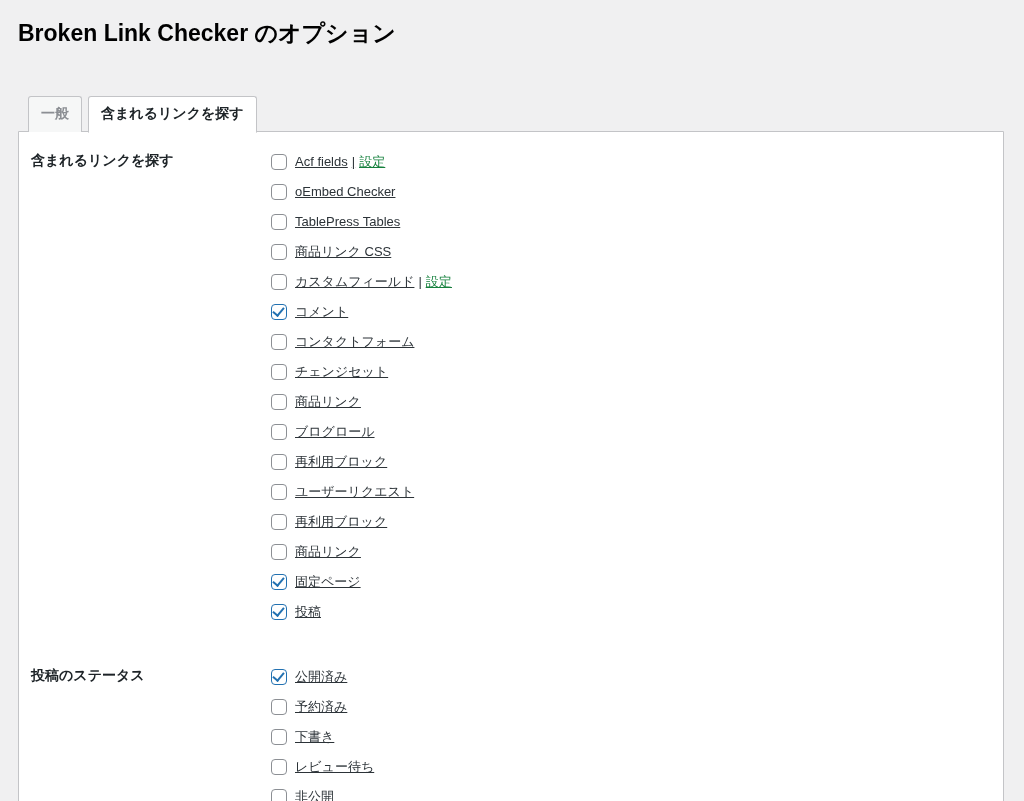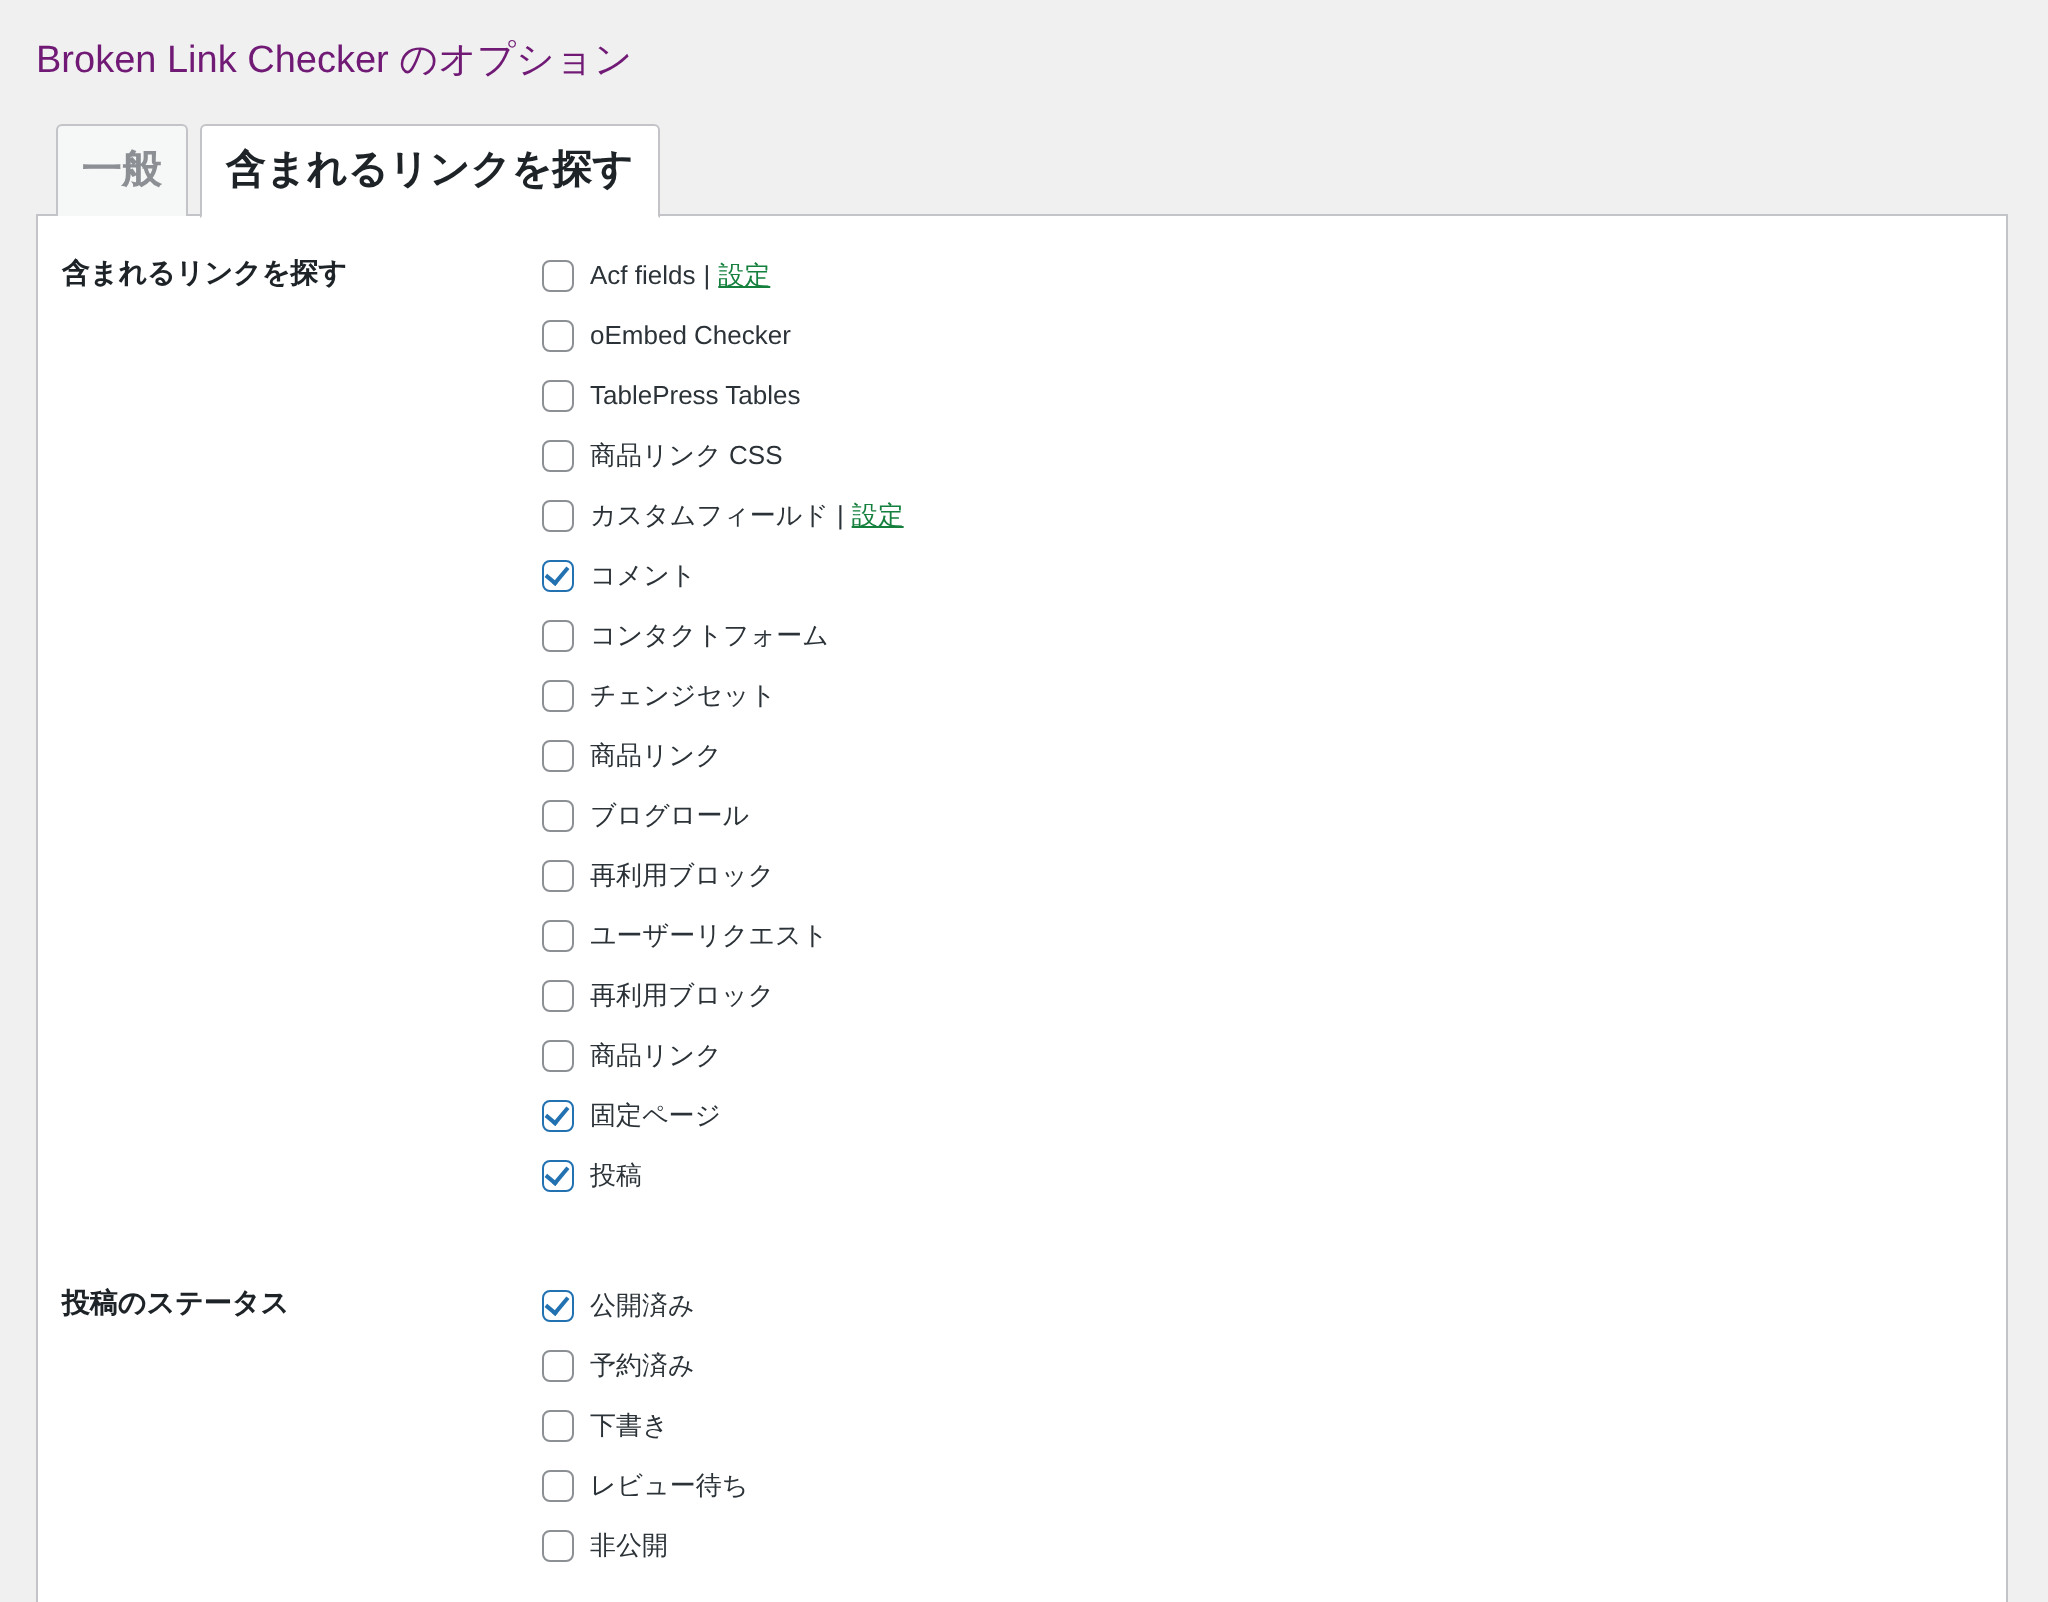--- a/index.html
+++ b/index.html
@@ -7,51 +7,52 @@
   body {
     width: 1024px;
     height: 801px;
     background: #f0f0f1;
     font-family: -apple-system, BlinkMacSystemFont, "Segoe UI", "Hiragino Sans", "Hiragino Kaku Gothic ProN", Meiryo, sans-serif;
     font-size: 13px;
     color: #2c3338;
     padding: 10px 20px 20px 18px;
   }
   h1.page-title {
-    font-size: 19px;
-    font-weight: 400;
+    font-size: 23px;
+    font-weight: 700;
     margin: 0 0 14px 0;
     padding: 9px 0 4px 0;
     line-height: 1.3;
-    color: #701a75;
+    color: #000000;
   }
 
   
   .nav-tab-wrapper {
     display: flex;
     align-items: flex-end;
     padding-left: 10px;
     margin: 0;
     position: relative;
     z-index: 2;
   }
   .nav-tab {
     border: 1px solid #c3c4c7;
     border-bottom: none;
     border-radius: 3px 3px 0 0;
     background: #dcdcde;
     color: #50575e;
-    font-size: 20px;
+    font-size: 14px;
     line-height: 1.7;
     padding: 5px 12px 6px;
     margin-left: 6px;
     font-weight: 600;
     text-decoration: none;
     cursor: pointer;
     white-space: nowrap;
+    margin-top: 29px;
   }
   .nav-tab:first-child { margin-left: 0; }
   .nav-tab.active {
     background: #ffffff;
     color: #1d2327;
     border-bottom: 1px solid #ffffff;
     margin-bottom: -1px;
   }
   .nav-tab.inactive {
     background: #f6f7f7;
@@ -84,20 +85,21 @@
   }
   table.form-table td {
     vertical-align: top;
     padding: 15px 10px 20px 0;
   }
 
   .checkbox-list {
     display: flex;
     flex-direction: column;
     gap: 0;
+    text-decoration: underline;
   }
   .check-row {
     display: flex;
     align-items: center;
     height: 30px;
     font-size: 13px;
     color: #2c3338;
   }
 
   .cb {

